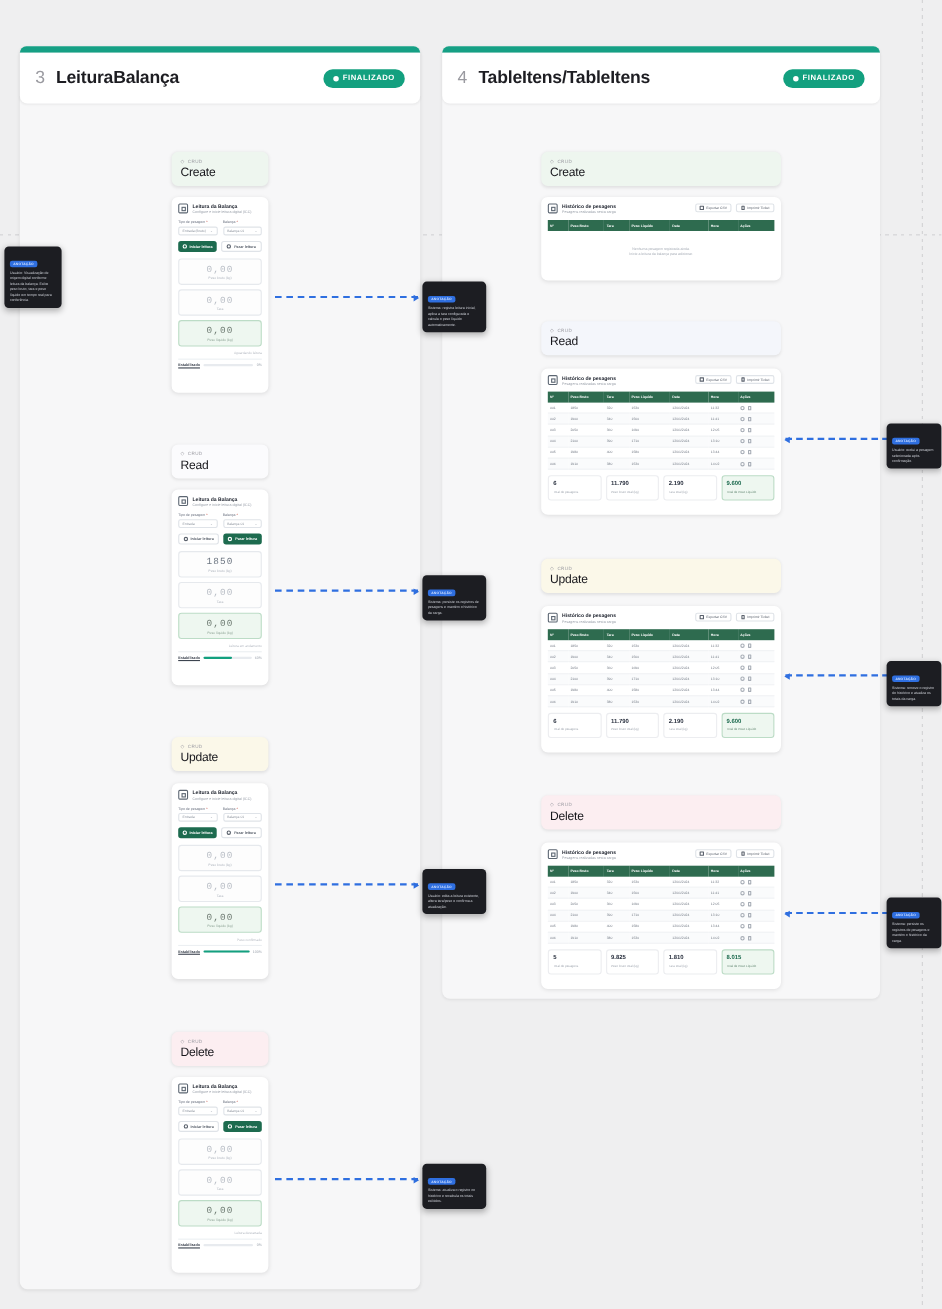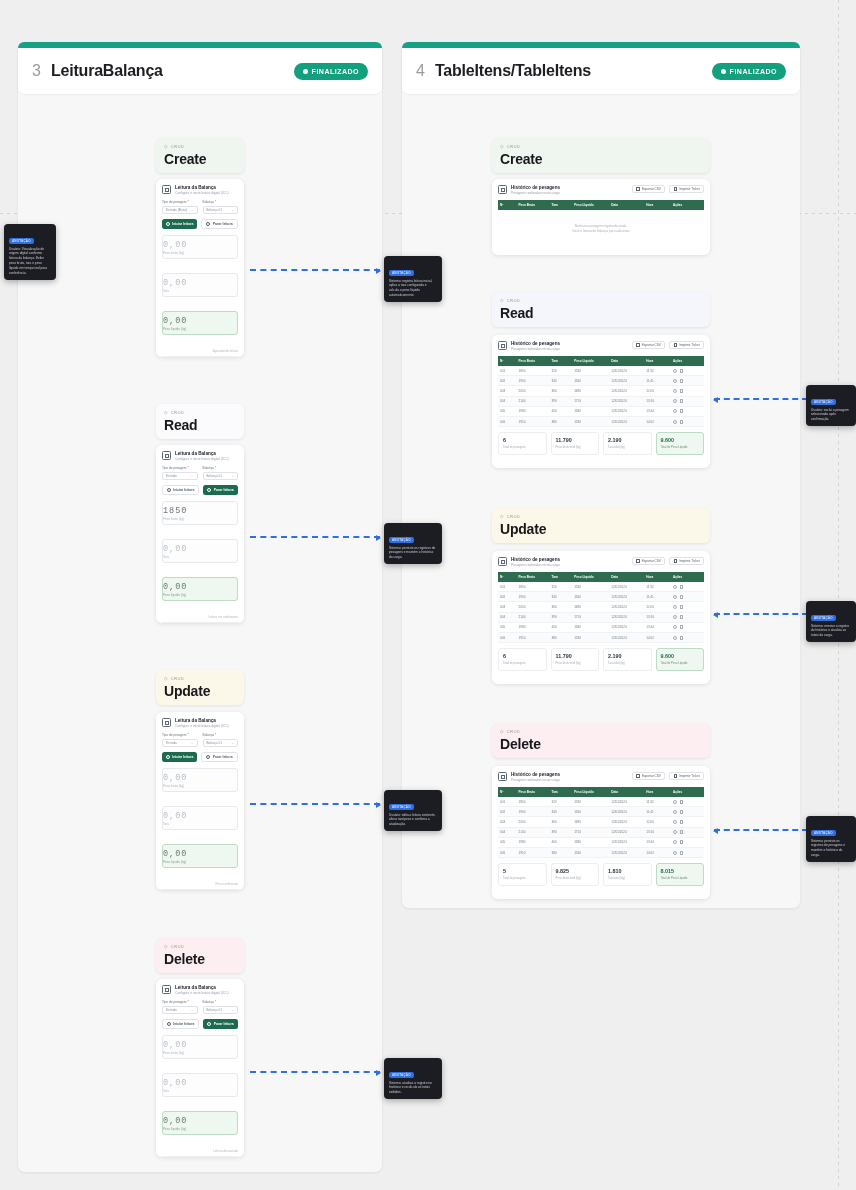--- a/index.html
+++ b/index.html
@@ -31,21 +31,21 @@
   .badge { margin-left: auto; background: #13a07f; color: #fff; border-radius: 20px;
            height: 17px; display: flex; align-items: center; gap: 4px;
            padding: 0 9px; font-size: 7px; font-weight: 700; letter-spacing: .5px; }
   .badge .dot { width: 5px; height: 5px; border-radius: 50%; background: #fff; display:block; }
 
   
   .label-card { position: absolute; border-radius: 6px; padding: 6px 8px;
                 box-shadow: 0 1px 3px rgba(0,0,0,.09); }
   .label-meta { font-size: 4.2px; color: #9b9ba2; letter-spacing: .3px; display:flex; gap:3px; align-items:center;}
   .label-meta .caret { font-size: 4.5px; }
-  .label-title { font-size: 14px; font-weight: 700; color: #17171c; margin-top: 2px; letter-spacing: -.2px; }
+  .label-title { font-size: 11px; font-weight: 400; color: #17171c; margin-top: 2px; letter-spacing: -.2px; }
 
   .screen { position: absolute; background: #fff; border-radius: 6px;
             box-shadow: 0 1px 4px rgba(0,0,0,.1); overflow: hidden; padding: 6px; }
 
   .sc-head { display: flex; gap: 4px; align-items: flex-start; margin-bottom: 5px; }
   .sc-ico { width: 9px; height: 9px; border: .7px solid #5c6672; border-radius: 1.5px;
             flex: none; display:flex; align-items:center; justify-content:center; }
   .sc-ico i { width:4px; height:4px; border:.6px solid #5c6672; display:block; }
   .sc-h-t { font-size: 4.6px; font-weight: 700; color: #202530; }
   .sc-h-s { font-size: 3.3px; color: #9aa0aa; margin-top: 1px; }
@@ -61,21 +61,21 @@
 
   .btn-row { display: flex; gap: 4px; margin-bottom: 6px; }
   .btn { flex: 1; height: 10px; border-radius: 2.5px; display: flex;
          align-items: center; justify-content: center; gap: 2.5px;
          font-size: 3.4px; font-weight: 700; }
   .btn-pri { background: #1d6b4f; color: #fff; }
   .btn-sec { background: #fff; color: #59606b; border: .6px solid #dfe3e8; }
   .btn .g { width: 4px; height: 4px; border: .6px solid currentColor; border-radius: 50%; display:block; }
 
   .val { border: .7px solid #e6e9ed; border-radius: 3px; background: #fdfdfd;
-         padding: 4px 0 3px; text-align: left; margin-bottom: 14px; }
+         padding: 4px 0 3px; text-align: center; margin-bottom: 4px; }
   .val-n { font-family: "Liberation Mono", monospace; font-size: 8.5px;
            color: #b9bec6; letter-spacing: 1px; }
   .val-l { font-size: 3.1px; color: #b1b7c0; margin-top: 1px; }
   .val.filled .val-n { color: #6c7581; }
   .val.hl { background: #eef7f0; border-color: #bcdcc6; }
   .val.hl .val-n { color: #6e7b72; }
   .val.hl .val-l { color: #8fa497; }
 
   .note-r { font-size: 3px; color: #b6bbc3; text-align: right; margin: 1px 0 3px; }
 

